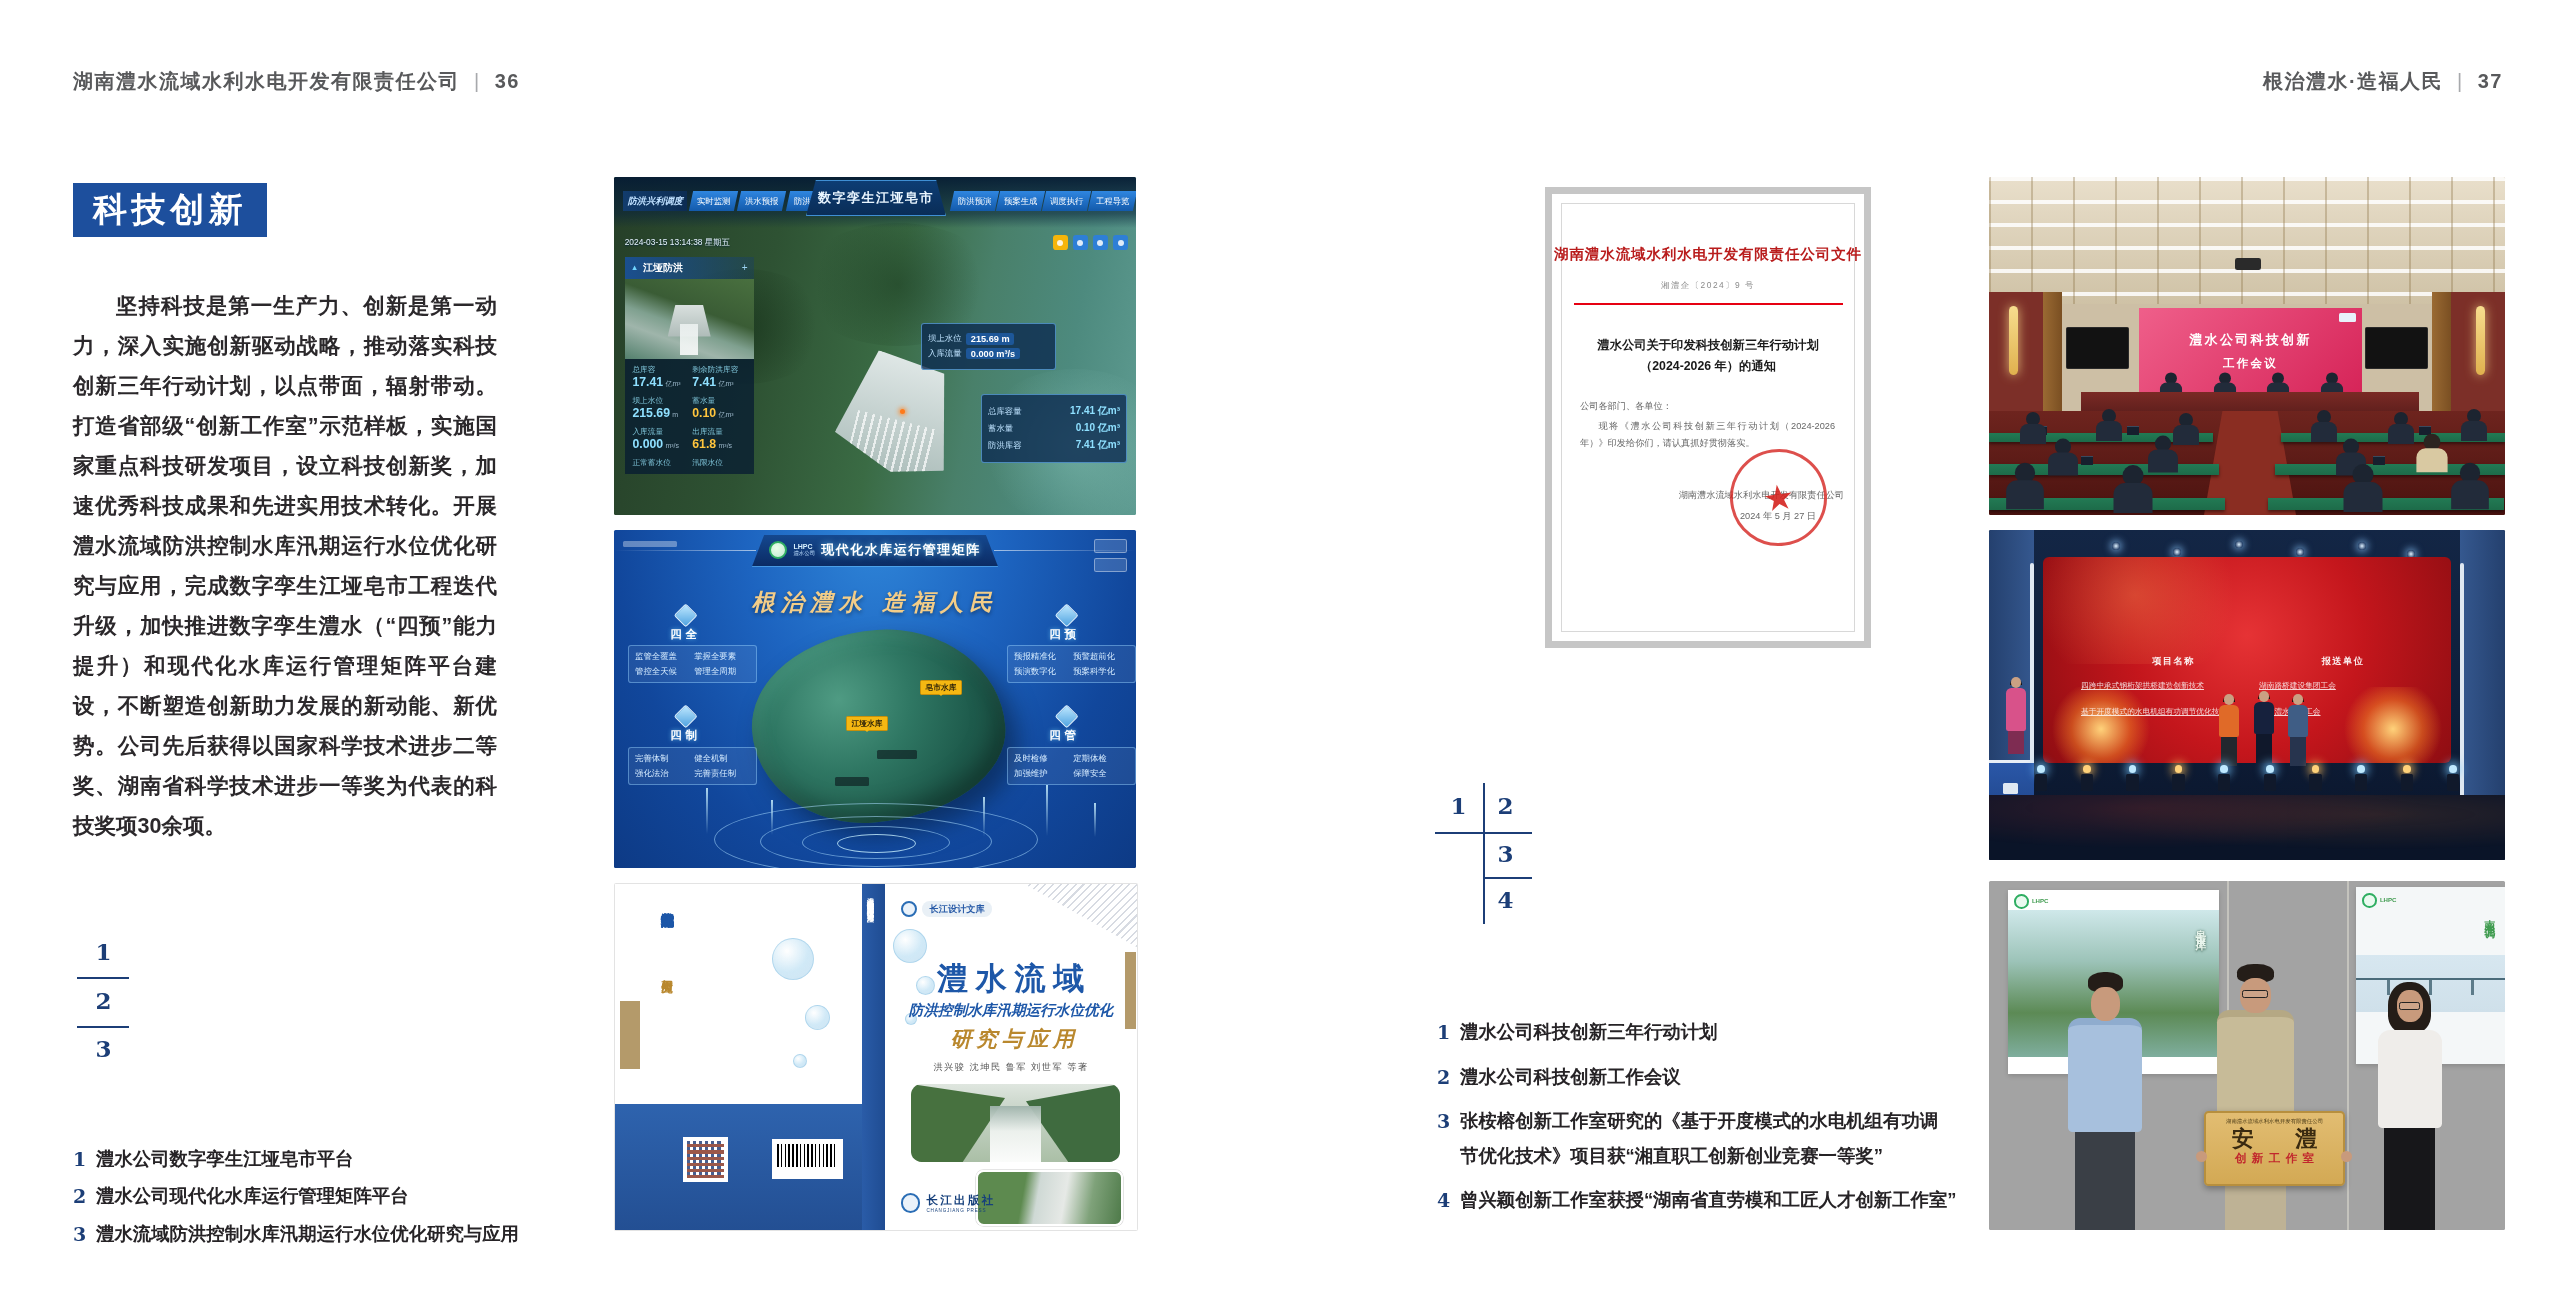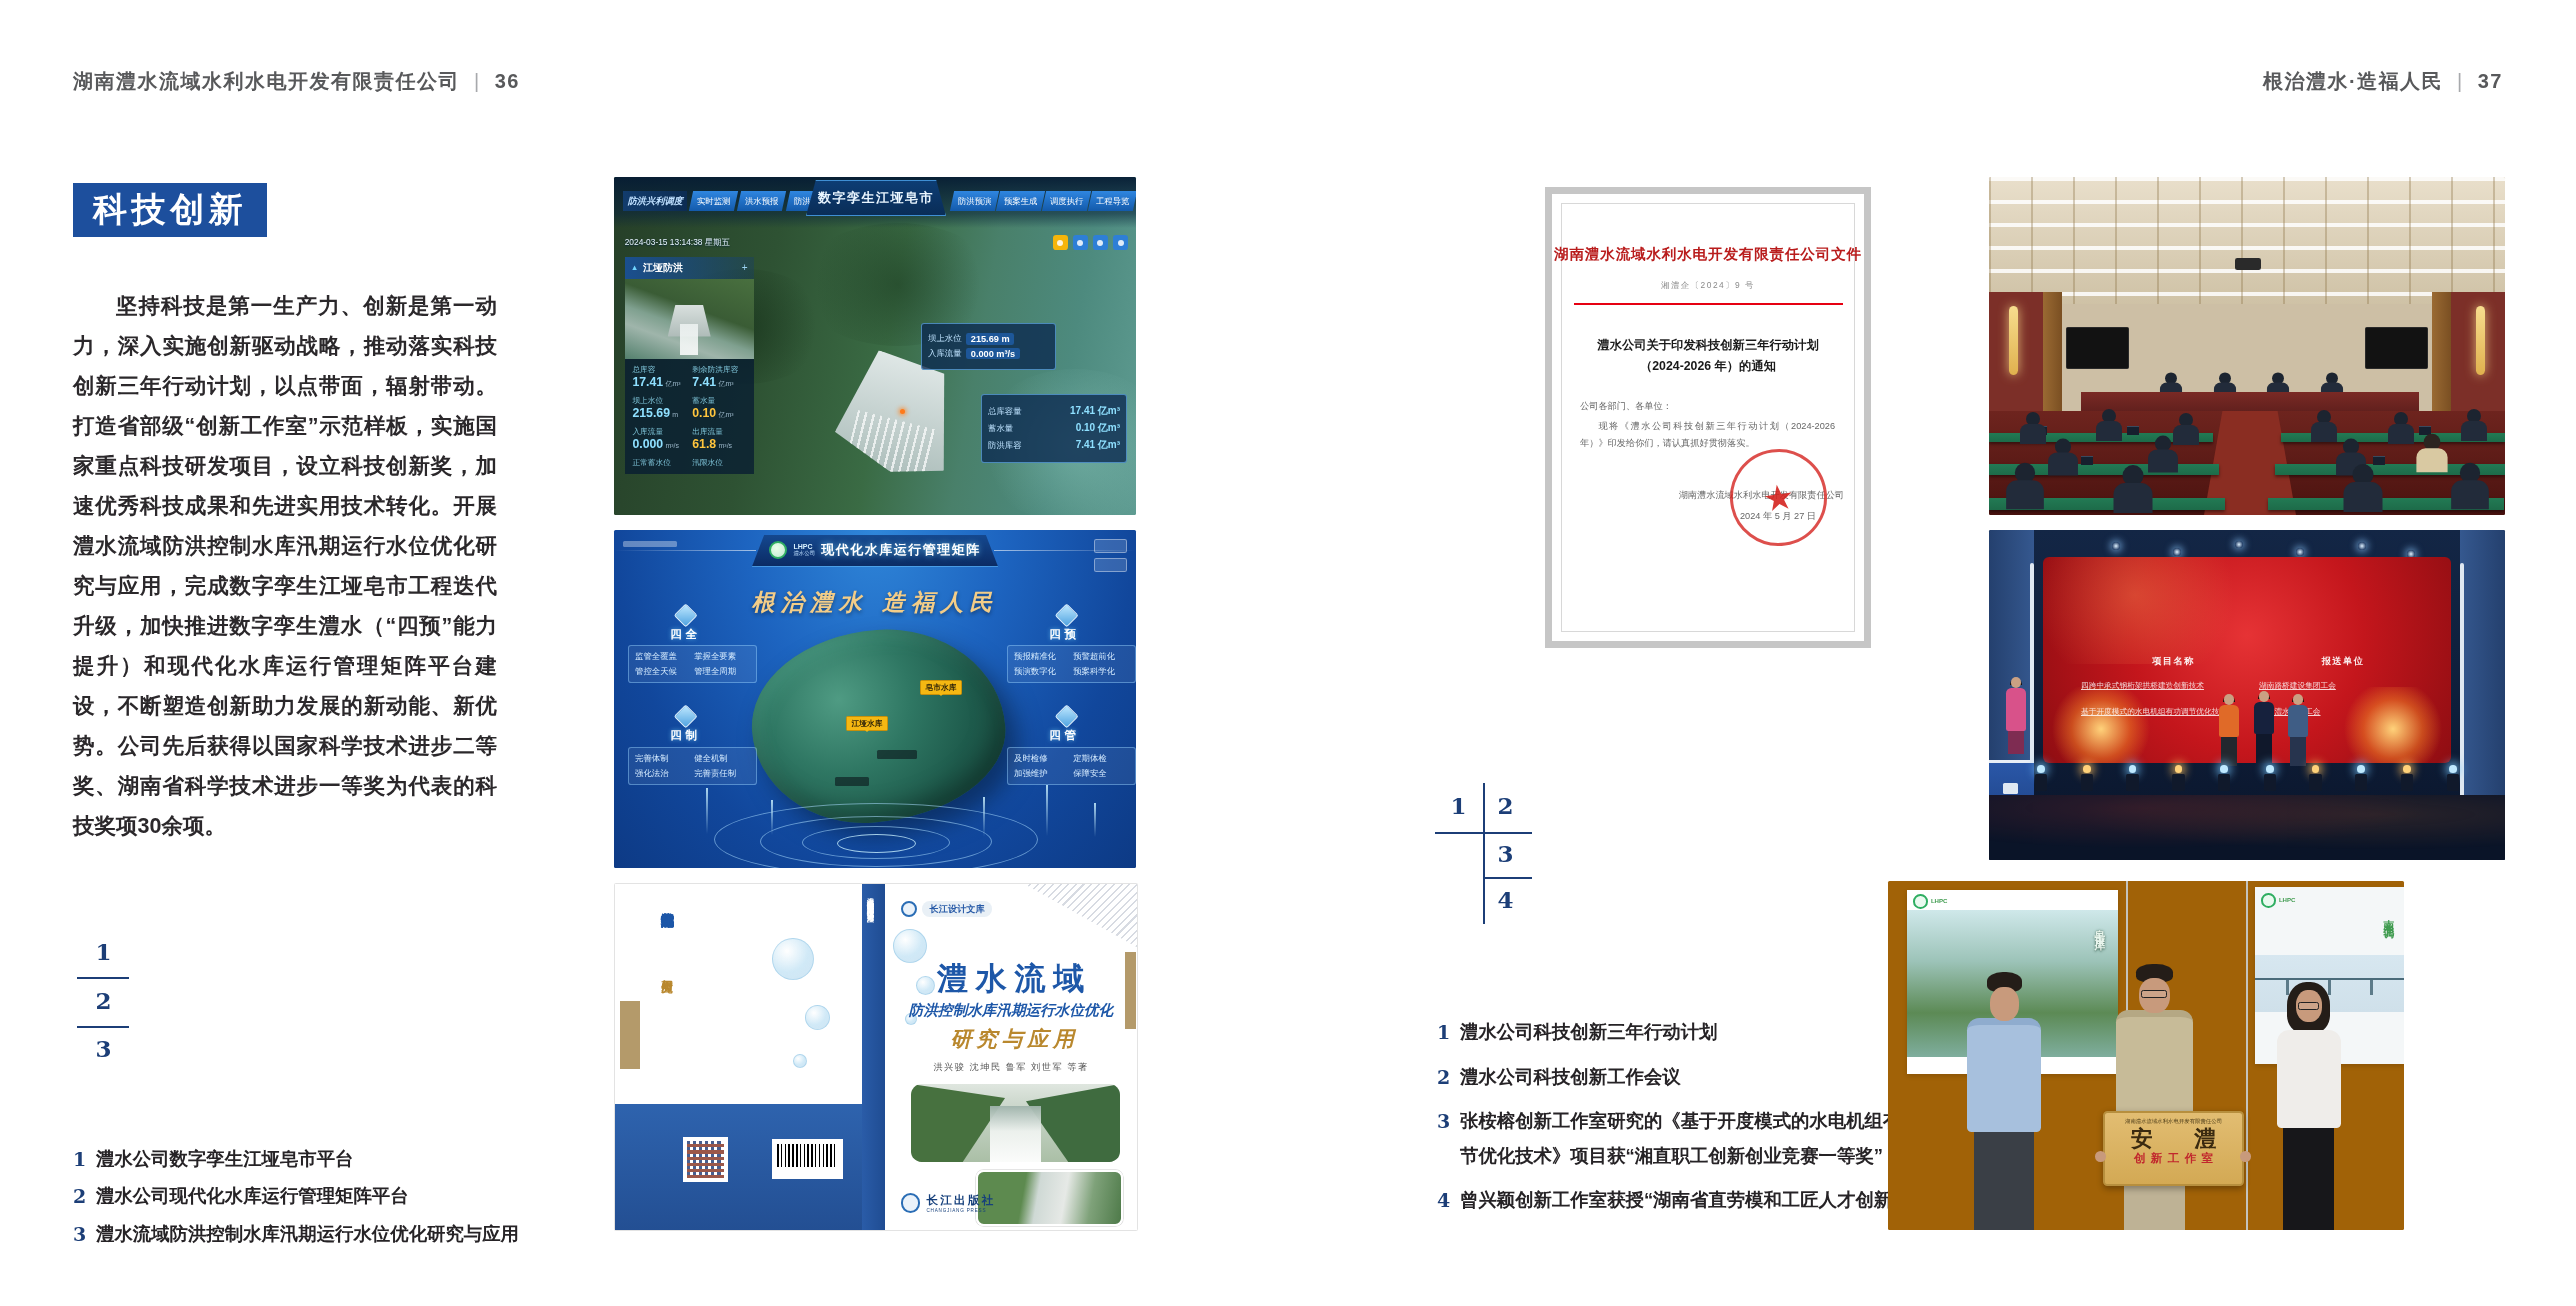--- a/index.html
+++ b/index.html
@@ -200,21 +200,21 @@
        background:radial-gradient(ellipse at 30% 20%,rgba(220,60,50,.35),transparent 55%),radial-gradient(ellipse at 75% 30%,rgba(220,120,50,.3),transparent 55%);}
   .fig{position:absolute;}
   .fig .hd{width:10.7px;height:10.7px;border-radius:50%;background:#caa183;margin:0 auto;}
   .fig .hr{width:12.3px;height:5.4px;border-radius:4.6px 4.6px 0 0;background:#17130f;margin:0 auto -8.4px;}
   .fig .bd{width:20px;height:32px;border-radius:5.4px 5.4px 2.3px 2.3px;margin:0.8px auto 0;}
   .fig .lg{width:15.4px;height:29px;margin:0 auto;}
   .aw-podium{position:absolute;left:0;top:230px;width:45px;height:74px;background:linear-gradient(180deg,#2a57a8,#1c3f7e);border-top:3.1px solid #e8eef6;}
   .aw-podium i{position:absolute;left:14px;top:20px;width:15.4px;height:10.7px;background:#dfe8f2;border-radius:1.5px;}
 
   
-  .work{left:1888px;top:881px;width:516px;height:349px;background:#a16207;}
+  .work{left:1989px;top:881px;width:516px;height:349px;background:#a3a3a3;}
   .seam{position:absolute;top:0;bottom:0;width:1.5px;background:#c4c3bd;}
   .posterL{position:absolute;left:19px;top:9.2px;width:211px;height:184px;background:#fff;box-shadow:0 1.5px 4.6px rgba(0,0,0,.15);}
   .posterL .img{position:absolute;left:0;top:20px;right:0;bottom:17px;
        background:linear-gradient(180deg,#cfe8ea 0%,#9cc3b8 35%,#5c8a55 70%,#7fae9e 100%);}
   .posterR{position:absolute;left:367px;top:6.1px;width:149px;height:177px;background:#f4f7f8;box-shadow:0 1.5px 4.6px rgba(0,0,0,.15);}
   .posterR .bridge{position:absolute;left:0;right:0;top:68px;height:57px;background:linear-gradient(180deg,#d7e7f0,#cfe0ea);}
   .posterR .deck{position:absolute;left:0;right:0;top:91px;height:2.3px;background:#4a6b7a;}
   .pier{position:absolute;top:93px;width:3.1px;height:15.4px;background:#5d7b89;}
   .lhpc{position:absolute;display:flex;align-items:center;gap:3.1px;}
   .lhpc .ring{width:10.7px;height:10.7px;border-radius:50%;border:2.3px solid #2fae62;background:#eafaf0;}
@@ -539,20 +539,25 @@
   <div class="meet-ceil"></div>
   <div class="abs" style="left:246px;top:81px;width:26px;height:12.3px;background:#2a2a2a;border-radius:2.3px;"></div>
   <div class="meet-wallL" style="left:0;"></div>
   <div class="meet-wallR" style="right:0;"></div>
   <div class="meet-lamp" style="left:20px;top:129px;"></div>
   <div class="meet-lamp" style="right:20px;top:129px;"></div>
   <div class="meet-pillar" style="left:54px;"></div>
   <div class="meet-pillar" style="right:54px;"></div>
   <div class="meet-tv" style="left:77px;"></div>
   <div class="meet-tv" style="right:77px;"></div>
+  <div class="meet-screen">
+    <span class="logo"></span>
+    <span class="l1">澧水公司科技创新</span>
+    <span class="l2">工作会议</span>
+  </div>
   <div class="per" style="left:169px;top:193px;transform:scale(.85);">
       <div class="h"></div>
       <div class="b"></div>
     </div>
   <div class="per" style="left:223px;top:193px;transform:scale(.85);">
       <div class="h"></div>
       <div class="b"></div>
     </div>
   <div class="per" style="left:276px;top:193px;transform:scale(.85);">
       <div class="h"></div>

